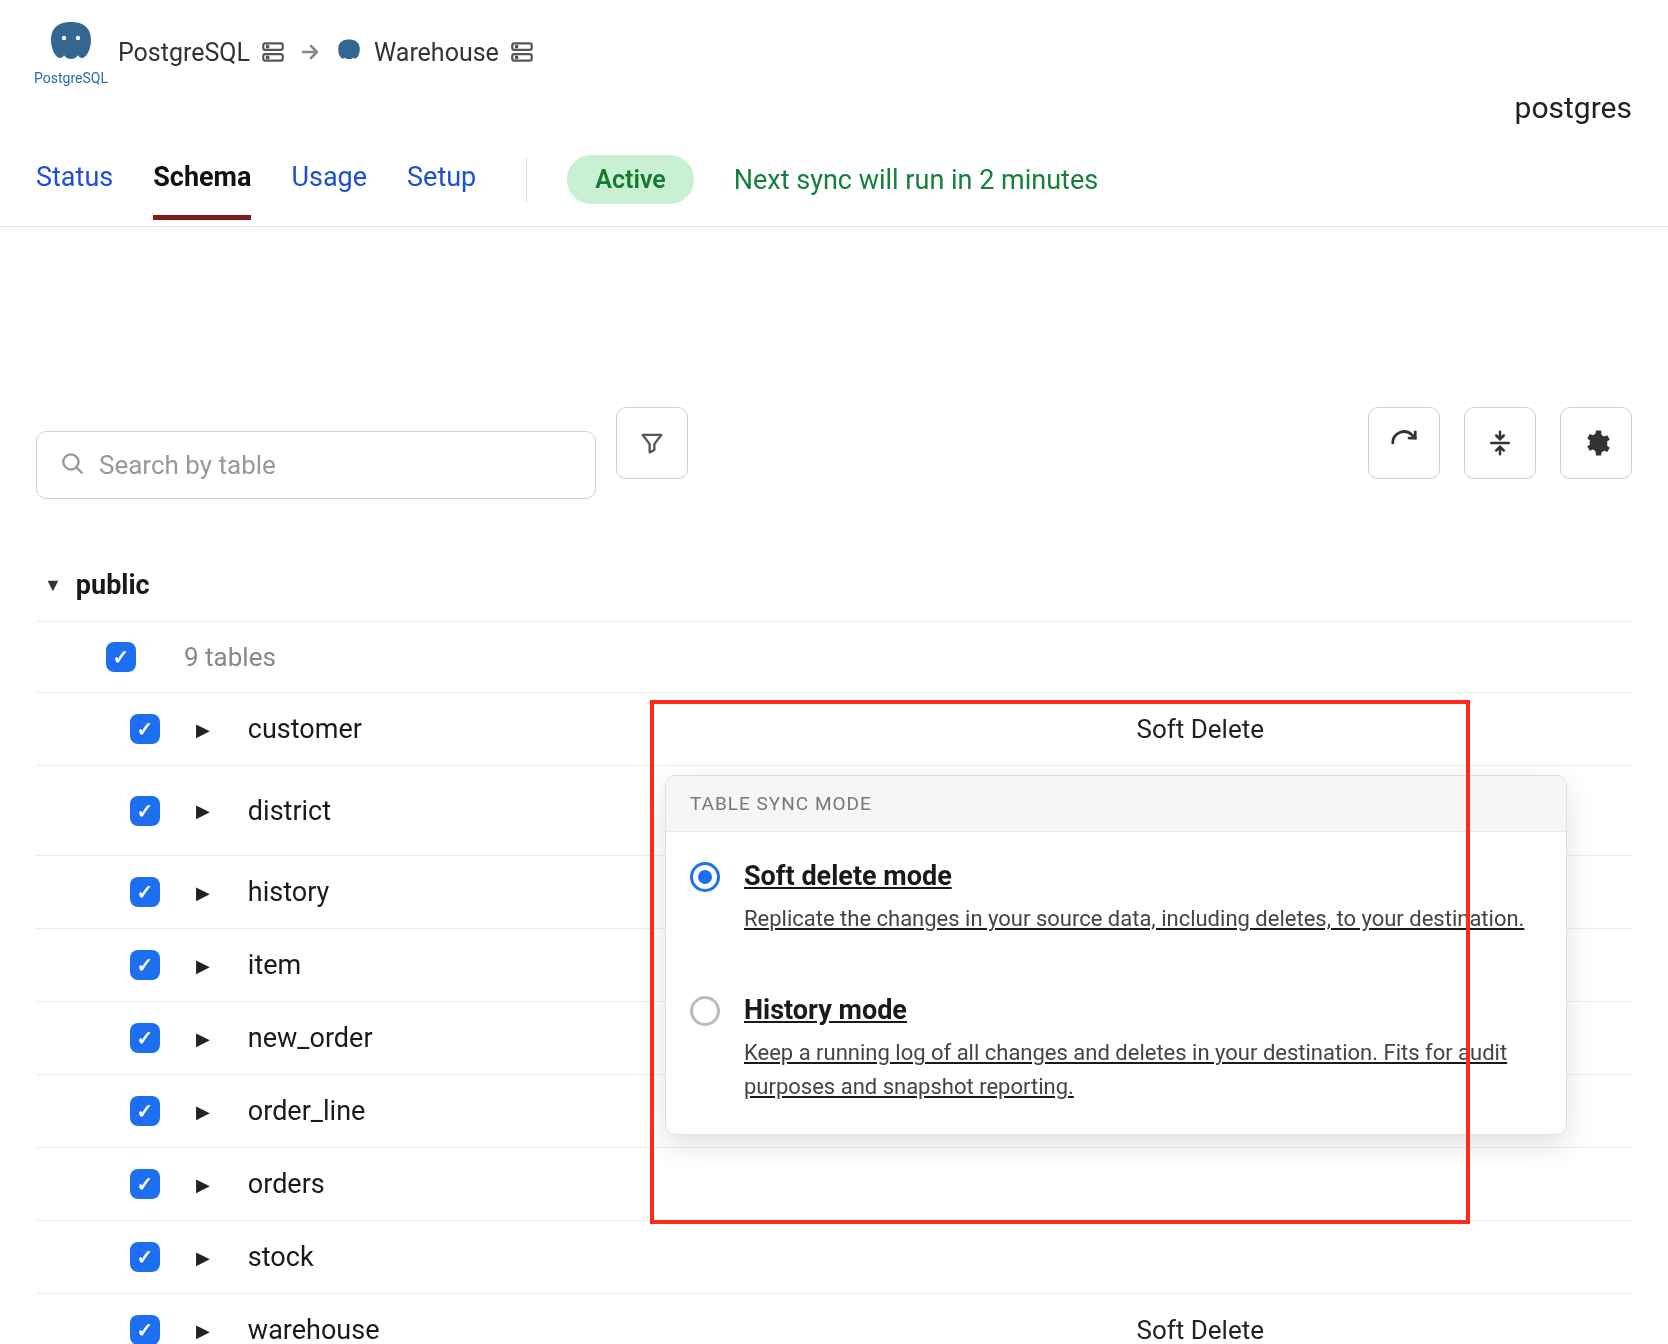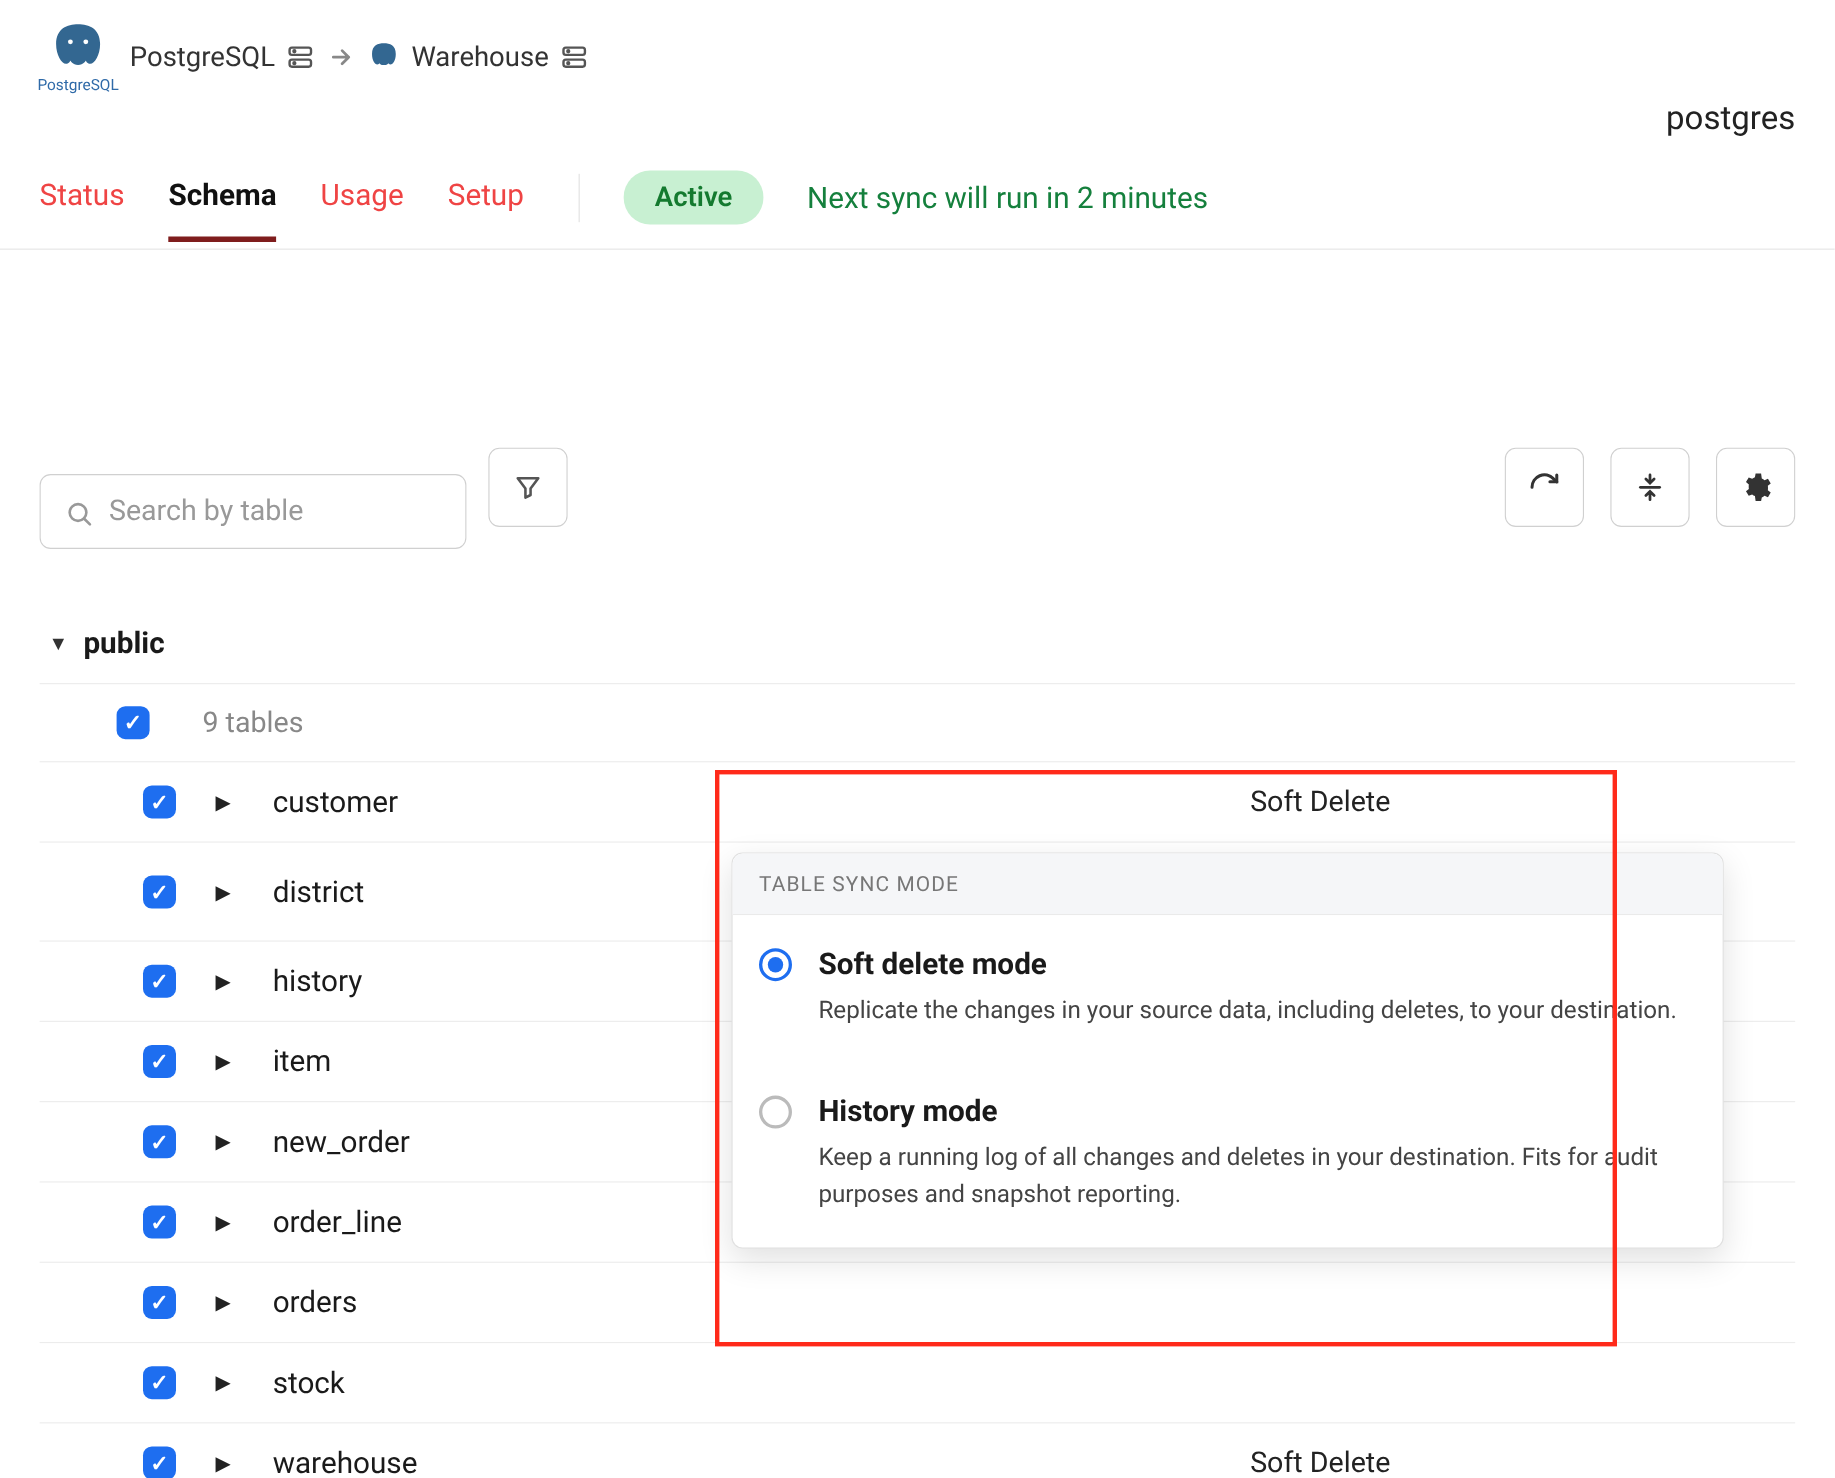--- a/index.html
+++ b/index.html
@@ -23,35 +23,35 @@
   .pg-label { font-size: 14px; color: #2f6aa8; text-align: center; margin-top: -2px; }
   .logo-wrap { display:flex; flex-direction:column; align-items:center; width:70px; }
 
   
   .tabs-row {
     display: flex; align-items: center; gap: 40px;
     padding: 30px 36px 0 36px;
     border-bottom: 1px solid #e4e4e4;
   }
   .tabs { display: flex; gap: 40px; }
-  .tab { font-size: 27px; color: #ef4444; padding-bottom: 22px; cursor: pointer; }
+  .tab { font-size: 27px; color: #1d4ed8; padding-bottom: 22px; cursor: pointer; }
   .tab.active { font-weight: 700; color: #111; border-bottom: 5px solid #7f1d1d; }
   .divider-v { width: 1px; height: 44px; background: #e0e0e0; margin-left: 10px; margin-bottom: 22px; }
   .status-pill {
     background: #c8f0d2; color: #147a2f; font-weight: 600;
     padding: 10px 28px; border-radius: 24px; font-size: 25px; margin-bottom: 22px;
   }
   .next-sync { font-size: 27px; color: #15803d; margin-bottom: 22px; }
 
   
   .toolbar { display: flex; align-items: center; gap: 20px; padding: 160px 36px 0 36px; }
   .search-box {
-    display: flex; align-items: flex-end; gap: 14px;
+    display: flex; align-items: flex-start; gap: 14px;
     border: 1px solid #d0d0d0; border-radius: 10px;
-    padding: 18px 22px; width: 388px; font-size: 26px; color: #999; margin-top: 44px;
+    padding: 18px 22px; width: 560px; font-size: 26px; color: #999; margin-top: 44px;
   }
   .icon-btn {
     border: 1px solid #d0d0d0; border-radius: 10px;
     width: 72px; height: 72px; display: flex; align-items: center; justify-content: center;
     cursor: pointer; background: #fff;
   }
   .toolbar-right { margin-left: auto; display: flex; gap: 24px; }
 
   
   .tree { padding: 50px 36px 0 36px; }
@@ -95,21 +95,21 @@
     border: 1px solid #e0e0e0;
     border-radius: 10px;
     box-shadow: 0 10px 30px rgba(0,0,0,0.12);
     width: 902px;
   }
   .dd-head {
     background: #f5f6f8; border-bottom: 1px solid #e8e8e8;
     padding: 16px 24px; font-size: 19px; color: #777; letter-spacing: 1px;
     border-radius: 10px 10px 0 0;
   }
-  .dd-opt { display: flex; gap: 24px; padding: 28px 12px 30px 24px; }
+  .dd-opt { display: flex; gap: 24px; padding: 28px 12px 30px 24px; text-decoration: underline; }
   .radio {
     width: 30px; height: 30px; border-radius: 50%; border: 3px solid #bbb;
     display: inline-flex; align-items: center; justify-content: center; flex: none; margin-top: 2px;
   }
   .radio.sel { border-color: #1e6ef0; }
   .radio.sel::after { content:""; width:14px; height:14px; border-radius:50%; background:#1e6ef0; }
   .dd-title { font-size: 27px; font-weight: 700; margin-bottom: 10px; }
   .dd-desc { font-size: 22px; color: #444; line-height: 1.55; }
 
   svg { display:block; }

